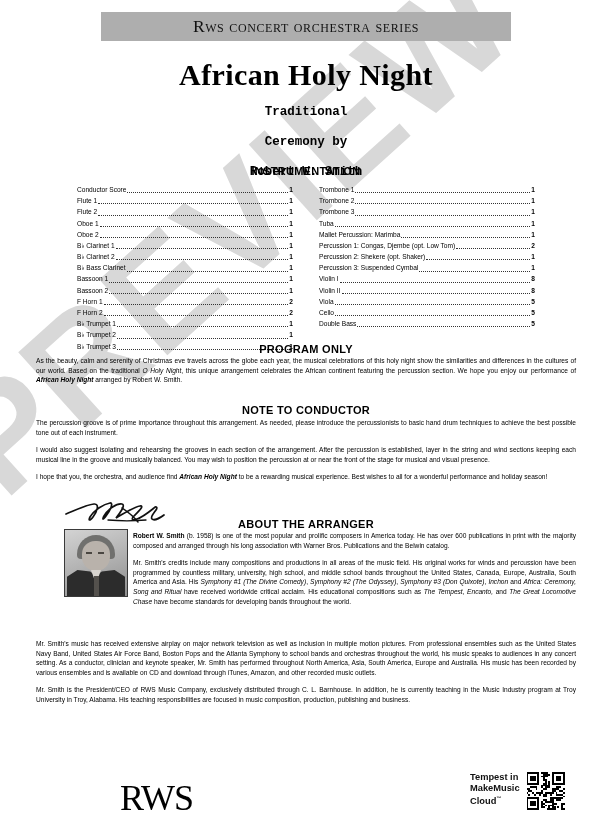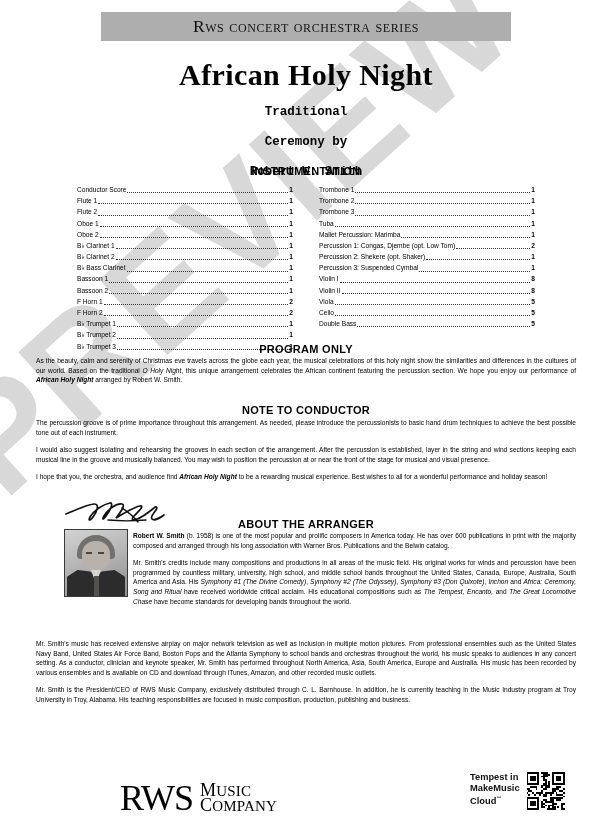--- a/index.html
+++ b/index.html
@@ -467,24 +467,20 @@
     <p><span>Mr. Smith's credits include many compositions and productions in all areas of the music field. His original works for winds and percussion have been programmed by countless military, university, high school, and middle school bands throughout the United States, Canada, Europe, Australia, South America and Asia. His </span><i>Symphony #1 (The Divine Comedy)</i><span>, </span><i>Symphony #2 (The Odyssey)</i><span>, </span><i>Symphony #3 (Don Quixote)</i><span>, </span><i>Inchon</i><span> and </span><i>Africa: Ceremony, Song and Ritual</i><span> have received worldwide critical acclaim. His educational compositions such as </span><i>The Tempest, Encanto,</i><span> and </span><i>The Great Locomotive Chase</i><span> have become standards for developing bands throughout the world.</span></p>
   </div>
 
   <div class="prose" style="left:36px; top:639px; width:540px;">
     <p>Mr. Smith's music has received extensive airplay on major network television as well as inclusion in multiple motion pictures. From professional ensembles such as the United States Navy Band, United States Air Force Band, Boston Pops and the Atlanta Symphony to school bands and orchestras throughout the world, his music speaks to audiences in any concert setting. As a conductor, clinician and keynote speaker, Mr. Smith has performed throughout North America, Asia, South America, Europe and Australia. His music has been recorded by various ensembles and is available on CD and download through iTunes, Amazon, and other recorded music outlets.</p>
     <p>Mr. Smith is the President/CEO of RWS Music Company, exclusively distributed through C. L. Barnhouse. In addition, he is currently teaching in the Music Industry program at Troy University in Troy, Alabama. His teaching responsibilities are focused in music composition, production, publishing and business.</p>
   </div>
 
   <div id="footer-logo">
     <div class="logo-rws">RWS</div>
-    <div class="logo-words">
-      <div>Music</div>
-      <div>Company</div>
-    </div>
   </div>
 
   <div id="makemusic-block">
     <div id="makemusic-text">
       <div>Tempest in</div>
       <div>MakeMusic</div>
       <div><span>Cloud</span><sup>™</sup></div>
     </div>
     <div id="qr-code">
         <i></i>

